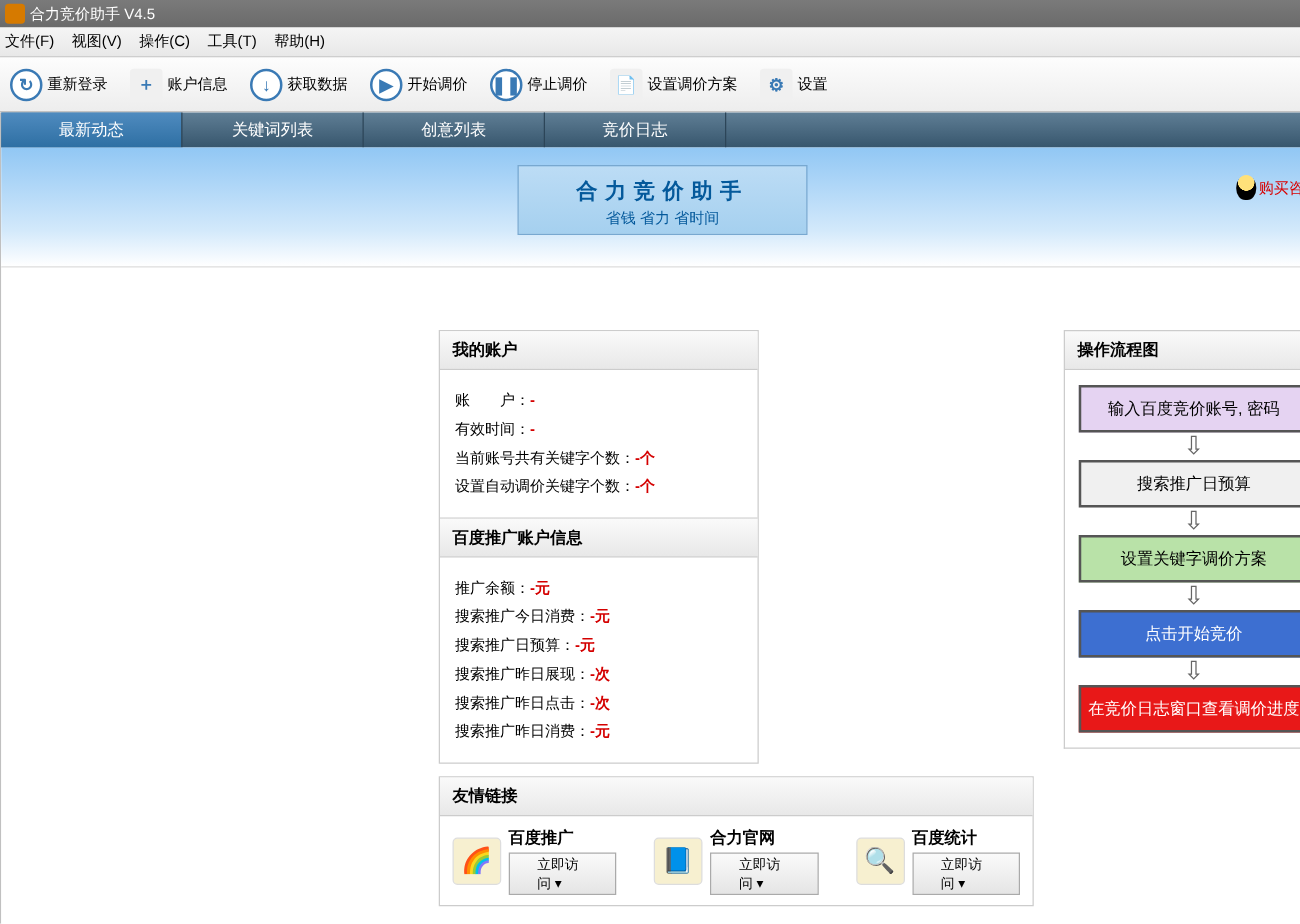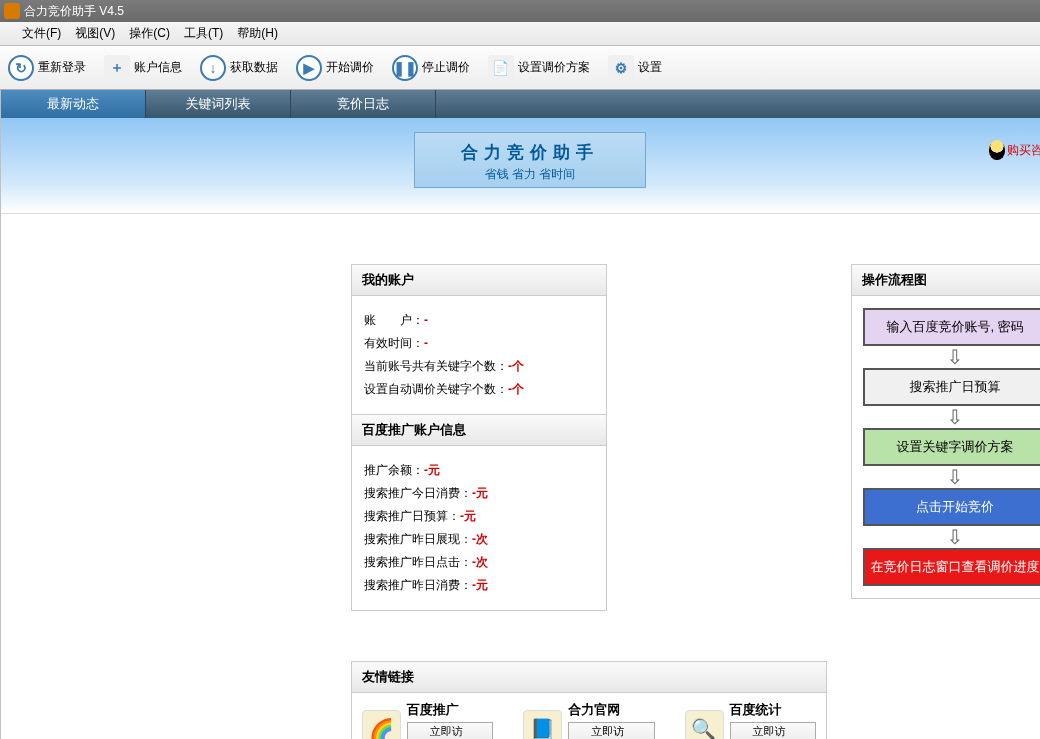--- a/index.html
+++ b/index.html
@@ -1,19 +1,19 @@
 <!DOCTYPE html>
 <html><head>
 <meta charset="utf-8">
 <style>
 * { margin: 0; padding: 0; box-sizing: border-box; }
 body { font-family: "Microsoft YaHei", SimSun, sans-serif; font-size: 12px; background: #fff; width: 1040px; height: 739px; overflow: hidden; }
 .titlebar { height: 22px; background: linear-gradient(#7a7a7a, #6a6a6a); color: #fff; display: flex; align-items: center; padding-left: 4px; font-size: 12px; }
 .titlebar .ico { width: 16px; height: 16px; background: #d67a00; border-radius: 3px; display: inline-block; margin-right: 4px; }
-.menubar { height: 24px; background: linear-gradient(#f5f5f5,#e8e8e8); border-bottom: 1px solid #c0c0c0; display: flex; align-items: center; padding-left: 22px; gap: 14px; }
+.menubar { height: 24px; background: linear-gradient(#f5f5f5,#e8e8e8); border-bottom: 1px solid #c0c0c0; display: flex; align-items: center; padding-left: 4px; gap: 14px; }
 .menubar span { cursor: default; }
 .toolbar { height: 44px; background: linear-gradient(#fdfdfd,#ededed); border-bottom: 1px solid #b0b0b0; display: flex; align-items: center; padding-left: 8px; gap: 18px; }
 .tool { display: flex; align-items: center; gap: 4px; cursor: pointer; }
 .tool-icon { width: 26px; height: 26px; border: 2px solid #3a7ab5; border-radius: 50%; display: flex; align-items: center; justify-content: center; color: #3a7ab5; font-weight: bold; font-size: 14px; background: #fff; }
 .tool-icon.plain { border: none; background: #f0f0f0; border-radius: 3px; }
 .main { display: flex; height: calc(739px - 22px - 24px - 44px); }
 .sidebar { width: 216px; border-right: 1px solid #c0c0c0; background: #fff; }
 .content { flex: 1; background: #fff; display: flex; flex-direction: column; }
 .tabs { height: 28px; background: linear-gradient(#5f7e95,#37566d); display: flex; color: #fff; font-size: 13px; }
 .tab { width: 145px; display: flex; align-items: center; justify-content: center; border-right: 1px solid #2c4558; cursor: pointer; }
@@ -40,21 +40,21 @@
 .fbox.gray { background: #f0f0f0; position:relative;}
 .fbox.green { background: #b9e2a8; }
 .fbox.blue { background: #3d6fd1; color: #fff; }
 .fbox.red { background: #e81818; color: #fff; }
 .links { border: 1px solid #ccc; margin-top: 10px; width: 476px; }
 .links-bd { padding: 8px 10px; display:flex; gap: 30px;}
 .link-item { display:flex; align-items:center; gap:6px;}
 .link-ico { width: 44px; height: 38px; background:#f7f0d0; border:1px solid #ddd; border-radius:4px; display:flex; align-items:center; justify-content:center; font-size:20px;}
 .link-txt .nm { font-weight:bold; font-size:13px;}
 .link-btn { display:inline-block; margin-top:3px; background:linear-gradient(#fafafa,#e5e5e5); border:1px solid #aaa; padding:1px 22px; font-size:11px; cursor:pointer;}
-.col-left{ display:flex; flex-direction:column;gap:40px;}
+.col-left{ display:flex; flex-direction:column;}
 </style>
 </head>
 <body>
 
 <div class="titlebar">
   <span class="ico"></span>
   <span>合力竞价助手 V4.5</span>
 </div>
 
 <div class="menubar">
@@ -95,20 +95,21 @@
       <span>设置</span>
     </div>
 </div>
 
 <div class="main">
   <div class="sidebar"></div>
   <div class="content">
     <div class="tabs">
       <div class="tab active">最新动态</div>
       <div class="tab">关键词列表</div>
+      <div class="tab">创意列表</div>
       <div class="tab">竞价日志</div>
     </div>
     <div class="banner">
       <div class="banner-box">
         <div class="t">合力竞价助手</div>
         <div class="s">省钱 省力 省时间</div>
       </div>
       <div class="qq">
           <span class="qq-ico"></span>
           <span>购买咨询</span>

